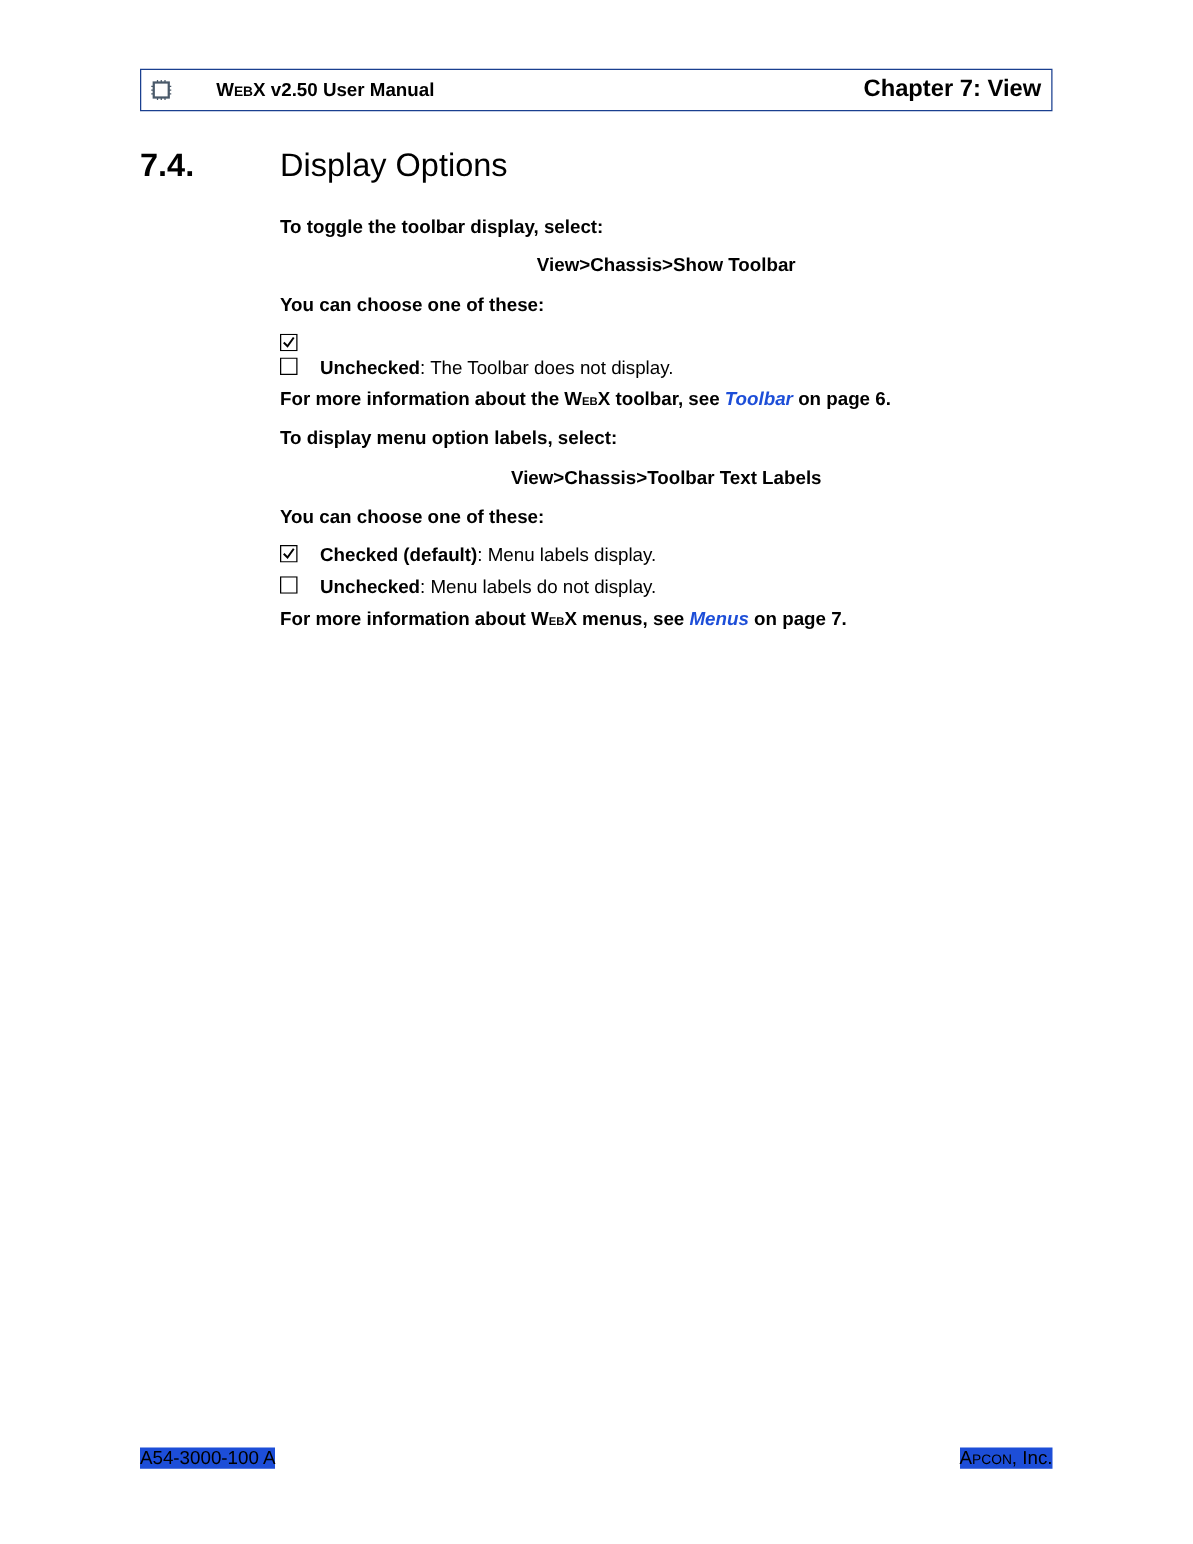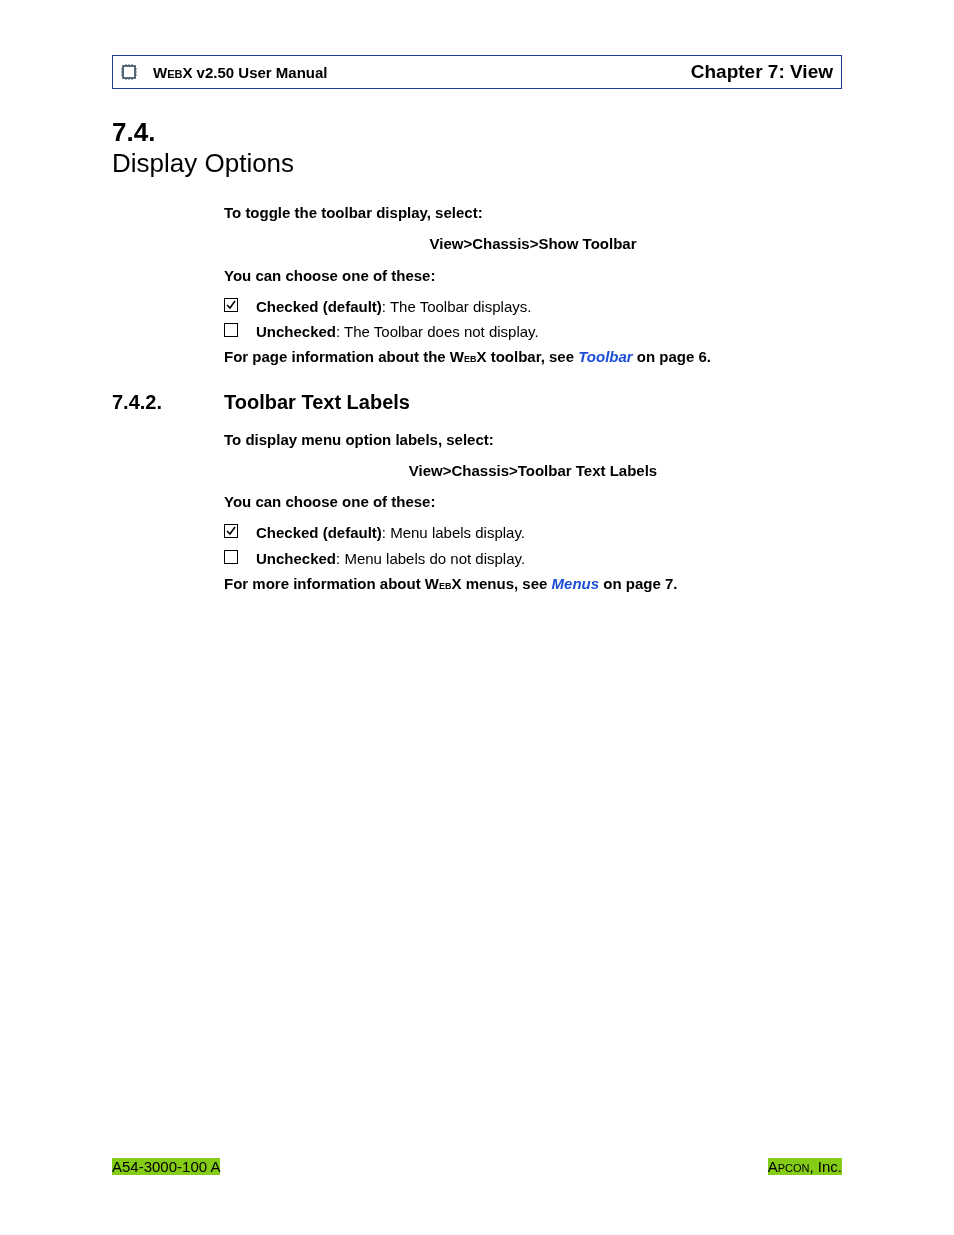--- a/index.html
+++ b/index.html
@@ -19,20 +19,21 @@
     height: 100%;
     padding: 55px 112px 0 112px;
     box-sizing: border-box;
   }
   .header-row {
     border: 1px solid #1a3f8f;
     display: flex;
     align-items: center;
     padding: 4px 8px 4px 4px;
     margin-bottom: 28px;
+    gap: 20px;
   }
   .chip-icon-wrap {
     width: 24px;
     height: 24px;
     display: flex;
     align-items: center;
     justify-content: center;
     margin-right: 12px;
   }
   .chip-icon {
@@ -46,21 +47,20 @@
   }
   .header-right {
     font-weight: bold;
     font-size: 19px;
     text-align: right;
   }
   .h1-row {
     display: flex;
     align-items: baseline;
     margin-bottom: 22px;
-    flex-direction: column;
   }
   .h1-num {
     font-size: 26px;
     font-weight: bold;
     width: 112px;
   }
   .h1-title {
     font-size: 26px;
     font-weight: normal;
     text-align: center;
@@ -117,21 +117,21 @@
     display: flex;
     justify-content: space-between;
     align-items: baseline;
     font-size: 15px;
   }
   .footer .center {
     position: absolute;
     left: 0; right: 0;
     text-align: right;
   }
-  .footer .left, .footer .right { position: relative; z-index: 1; background:#84cc16; }
+  .footer .left, .footer .right { position: relative; z-index: 1; background:#1d4ed8; }
   svg { display: block; }
 </style>
 </head>
 <body>
 
 <div class="page">
 
   <div class="header-row">
     <span class="chip-icon-wrap">
       <svg class="chip-icon" viewBox="0 0 20 20">
@@ -165,39 +165,34 @@
     <p>To toggle the toolbar display, select:</p>
     <p class="menu-path">View&gt;Chassis&gt;Show Toolbar</p>
     <p>You can choose one of these:</p>
     <div class="opt-row">
       <span class="opt-icon">
         <svg viewBox="0 0 18 14">
             <rect x="0.5" y="0.5" width="13" height="13" fill="#fff" stroke="#000" stroke-width="1"></rect>
             <path d="M3 7 L6 10 L11 3" fill="none" stroke="#000" stroke-width="1.6"></path>
           </svg>
       </span>
-      <span class="opt-text"><b>Checked (default)</b><span>: The Toolbar displays.</span></span>
     </div>
     <div class="opt-row">
       <span class="opt-icon">
         <svg viewBox="0 0 18 14">
             <rect x="0.5" y="0.5" width="13" height="13" fill="#fff" stroke="#000" stroke-width="1"></rect>
           </svg>
       </span>
       <span class="opt-text"><b>Unchecked</b><span>: The Toolbar does not display.</span></span>
     </div>
     <p>
-      <span>For page information about the W</span><span style="font-variant:small-caps;font-size:0.82em">eb</span><span>X toolbar, see </span><span class="link">Toolbar</span><span> on page 6.</span>
+      <span>For more information about the W</span><span style="font-variant:small-caps;font-size:0.82em">eb</span><span>X toolbar, see </span><span class="link">Toolbar</span><span> on page 6.</span>
     </p>
   </div>
 
-  <div class="h2-row">
-    <span class="h2-num">7.4.2.</span>
-    <span class="h2-title">Toolbar Text Labels</span>
-  </div>
   <div class="body-block">
     <p>To display menu option labels, select:</p>
     <p class="menu-path">View&gt;Chassis&gt;Toolbar Text Labels</p>
     <p>You can choose one of these:</p>
     <div class="opt-row">
       <span class="opt-icon">
         <svg viewBox="0 0 18 14">
             <rect x="0.5" y="0.5" width="13" height="13" fill="#fff" stroke="#000" stroke-width="1"></rect>
             <path d="M3 7 L6 10 L11 3" fill="none" stroke="#000" stroke-width="1.6"></path>
           </svg>

